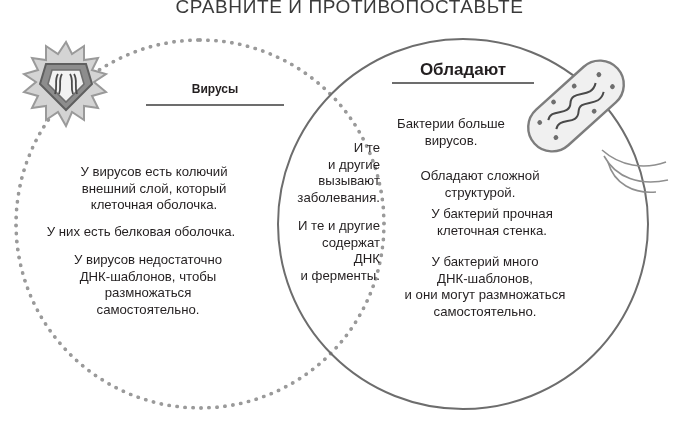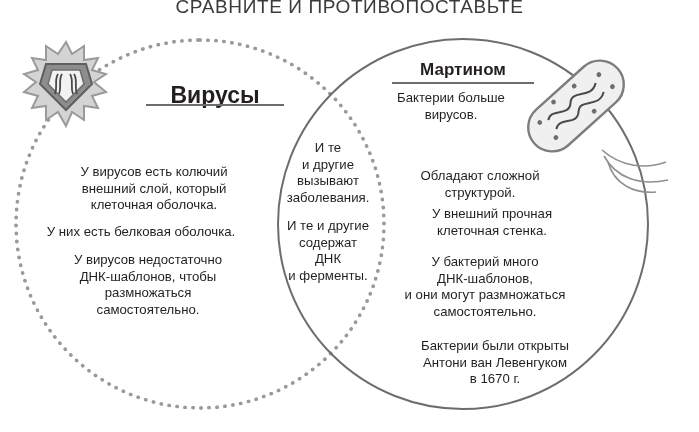--- a/index.html
+++ b/index.html
@@ -56,21 +56,21 @@
     box-sizing: border-box;
   }
 
   
   .head-left {
     position: absolute;
     left: 120px;
     top: 82px;
     width: 190px;
     text-align: center;
-    font-size: 23px;
+    font-size: 12px;
     font-weight: bold;
     color: #231f20;
   }
   .head-right {
     position: absolute;
     left: 368px;
     top: 60px;
     width: 190px;
     text-align: center;
     font-size: 17px;
@@ -96,33 +96,33 @@
 
   
   .txt {
     position: absolute;
     font-size: 13.2px;
     line-height: 16.5px;
     color: #231f20;
     white-space: pre-line;
   }
   .left-col { text-align: center; }
-  .mid-col  { text-align: center; }
+  .mid-col  { text-align: right; }
   .right-col{ text-align: center; }
 
   .l1 { left: 118px; top: 118px; width: 196px; }
   .l2 { left: 36px;  top: 164px; width: 236px; }
   .l3 { left: 14px;  top: 224px; width: 254px; }
   .l4 { left: 26px;  top: 252px; width: 244px; }
   .l5 { left: 72px;  top: 328px; width: 216px; }
 
   .m1 { left: 276px; top: 140px; width: 104px; }
   .m2 { left: 276px; top: 218px; width: 104px; }
 
-  .r1 { left: 356px; top: 90px; width: 190px; }
+  .r1 { left: 356px; top: 116px; width: 190px; }
   .r2 { left: 380px; top: 168px; width: 200px; }
   .r3 { left: 390px; top: 206px; width: 204px; }
   .r4 { left: 374px; top: 254px; width: 222px; }
   .r5 { left: 376px; top: 338px; width: 238px; }
 
   
   .virus {
     position: absolute;
     left: 6px;
     top: 36px;
@@ -186,21 +186,21 @@
           <circle cx="100" cy="62" r="2.4"></circle>
           <circle cx="70" cy="68" r="2.4"></circle>
         </g>
       </g>
     </svg>
   </div>
 
   <div class="head-left">Вирусы</div>
   <div class="underline-left"></div>
 
-  <div class="head-right">Мартином</div>
+  <div class="head-right">Обладают</div>
   <div class="underline-right"></div>
 
   <div class="txt left-col l2">У вирусов есть колючий
 внешний слой, который
 клеточная оболочка.</div>
   <div class="txt left-col l3">У них есть белковая оболочка.</div>
   <div class="txt left-col l4">У вирусов недостаточно
 ДНК-шаблонов, чтобы
 размножаться
 самостоятельно.</div>
@@ -211,23 +211,20 @@
 заболевания.</div>
   <div class="txt mid-col m2">И те и другие
 содержат
 ДНК
 и ферменты.</div>
 
   <div class="txt right-col r1">Бактерии больше
 вирусов.</div>
   <div class="txt right-col r2">Обладают сложной
 структурой.</div>
-  <div class="txt right-col r3">У внешний прочная
+  <div class="txt right-col r3">У бактерий прочная
 клеточная стенка.</div>
   <div class="txt right-col r4">У бактерий много
 ДНК-шаблонов,
 и они могут размножаться
 самостоятельно.</div>
-  <div class="txt right-col r5">Бактерии были открыты
-Антони ван Левенгуком
-в 1670 г.</div>
 
 </div>
 
 </body></html>

